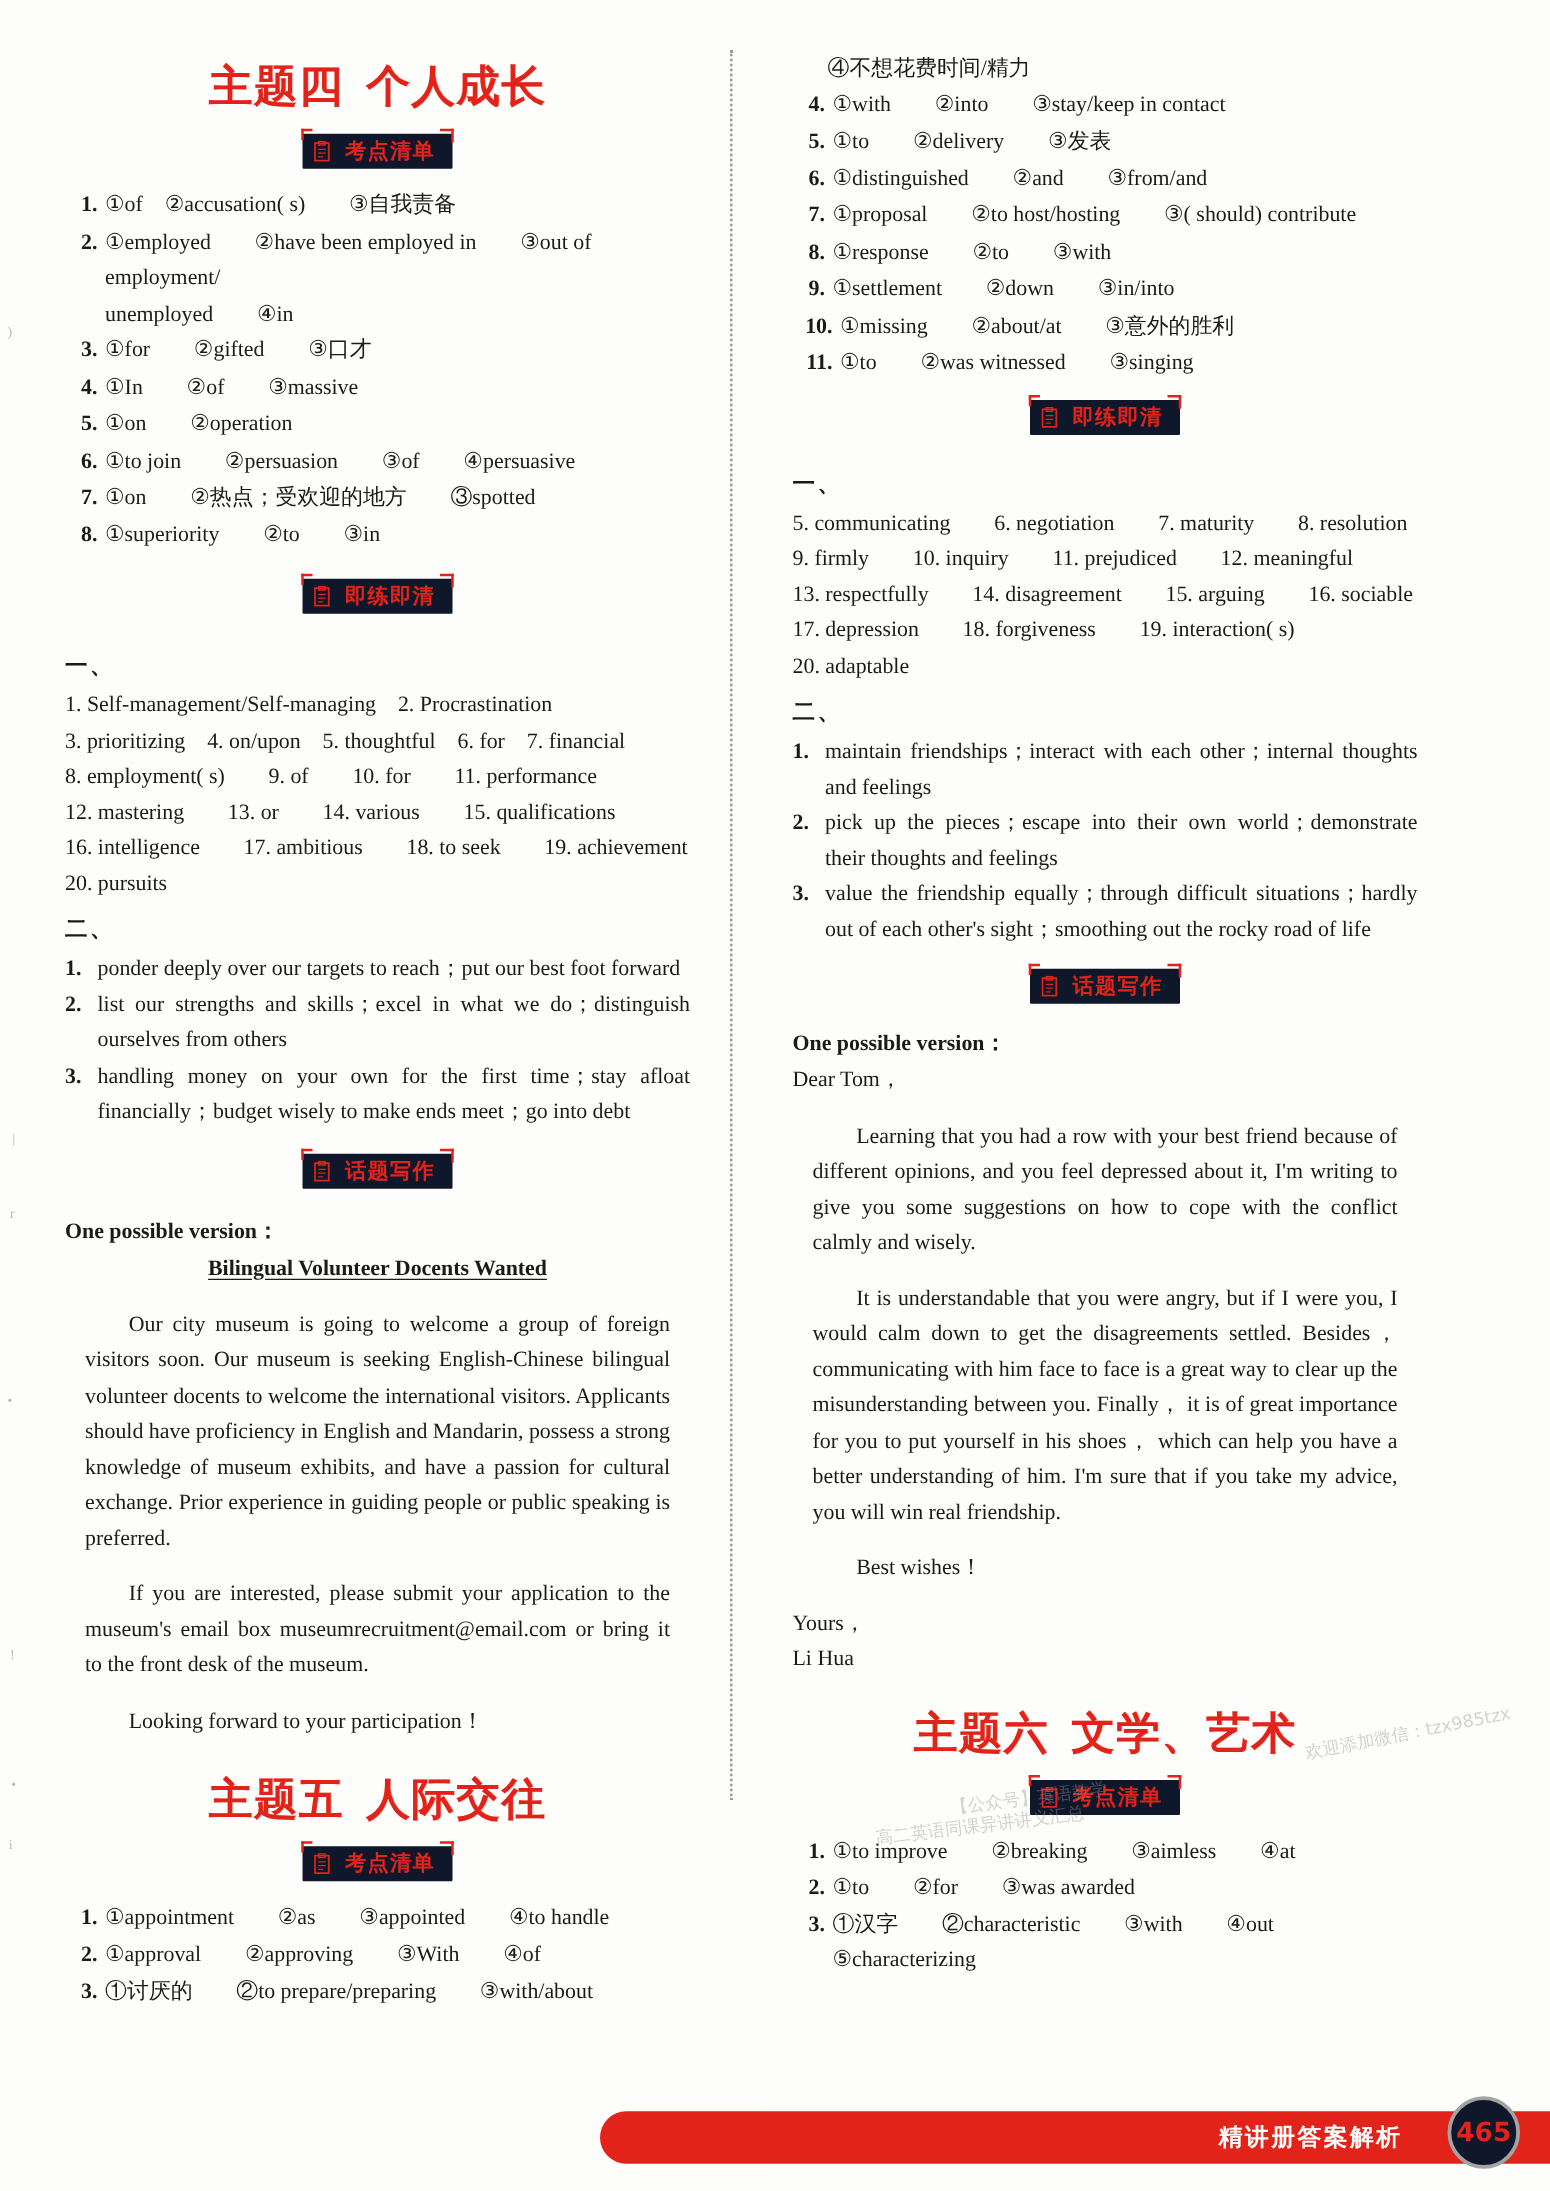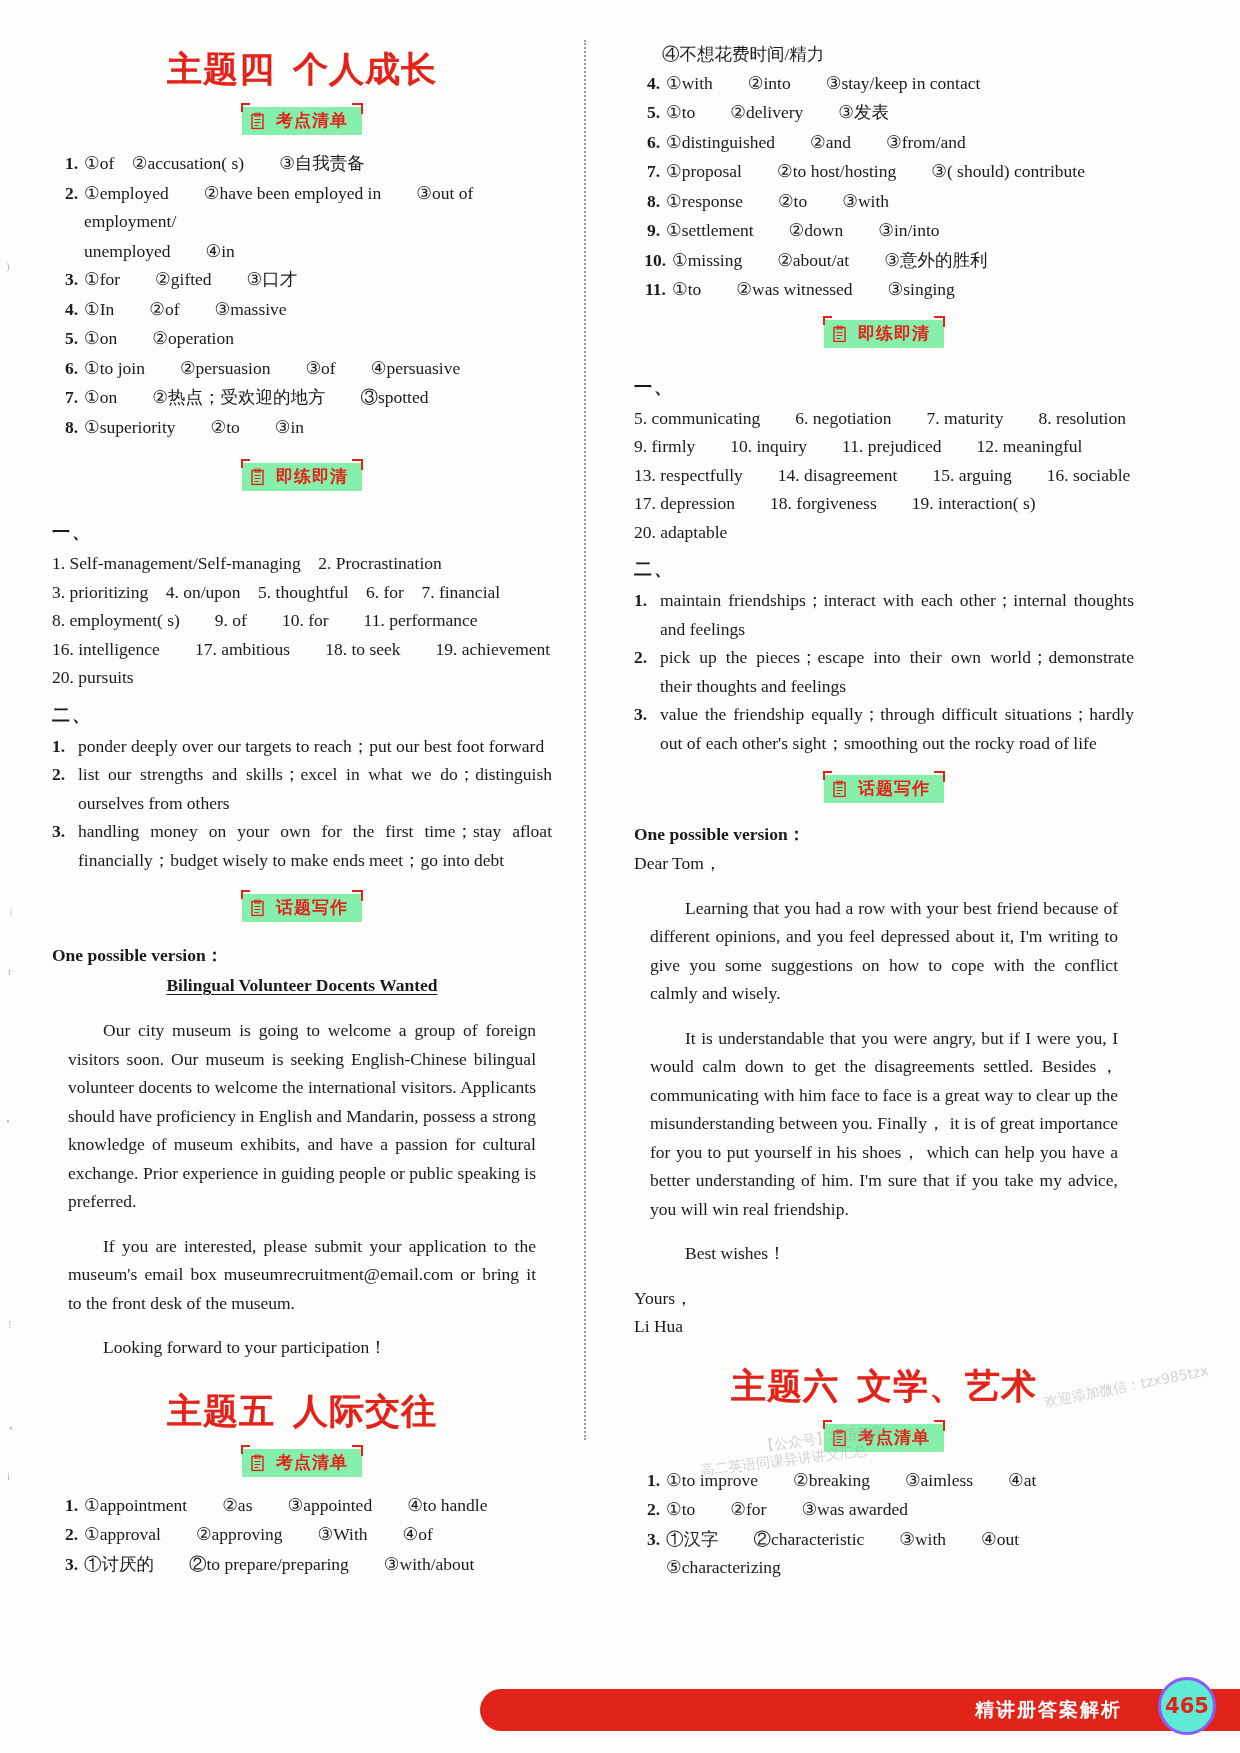--- a/index.html
+++ b/index.html
@@ -69,21 +69,21 @@
   }
   .topic-title .gap { display: inline-block; width: 18px; }
 
   .badge-wrap {
     text-align: center;
     margin: 4px 0 14px 0;
   }
   .badge {
     display: inline-block;
     position: relative;
-    background: #86efac;
+    background: #0f172a;
     color: #e2231a;
     font-weight: bold;
     font-size: 17px;
     letter-spacing: 1px;
     padding: 2px 14px 3px 34px;
     font-family: "DejaVu Sans", "Liberation Sans", sans-serif;
     border-radius: 1px;
   }
   .badge .clip {
     position: absolute;
@@ -206,22 +206,22 @@
     font-weight: bold;
     letter-spacing: 2px;
     font-family: "DejaVu Sans", "Liberation Sans", sans-serif;
   }
   .page-circle {
     position: absolute;
     right: 24px;
     bottom: 18px;
     width: 52px; height: 52px;
     border-radius: 50%;
-    background: #5eead4;
-    border: 3px solid #8b5cf6;
+    background: #0f172a;
+    border: 3px solid #a3a3a3;
     color: #e2231a;
     font-size: 21px;
     font-weight: bold;
     display: flex;
     align-items: center;
     justify-content: center;
     font-family: "DejaVu Sans", "Liberation Sans", sans-serif;
     text-align: center;
   }
 
@@ -322,20 +322,21 @@
             <line x1="3.5" y1="13" x2="7.5" y2="13" stroke="#e2231a" stroke-width="1"></line>
           </svg>
           <span>即练即清</span>
         </span>
       </div>
 
       <div class="sub-head">一、</div>
       <div class="flat-line">1. Self-management/Self-managing 2. Procrastination</div>
       <div class="flat-line">3. prioritizing 4. on/upon 5. thoughtful 6. for 7. financial</div>
       <div class="flat-line">8. employment( s)  9. of  10. for  11. performance</div>
+      <div class="flat-line">12. mastering  13. or  14. various  15. qualifications</div>
       <div class="flat-line">16. intelligence  17. ambitious  18. to seek  19. achievement</div>
       <div class="flat-line">20. pursuits</div>
 
       <div class="sub-head">二、</div>
       <div class="jitem">
           <span class="n">1.</span>
           <span class="t">ponder deeply over our targets to reach；put our best foot forward</span>
         </div>
       <div class="jitem">
           <span class="n">2.</span>

